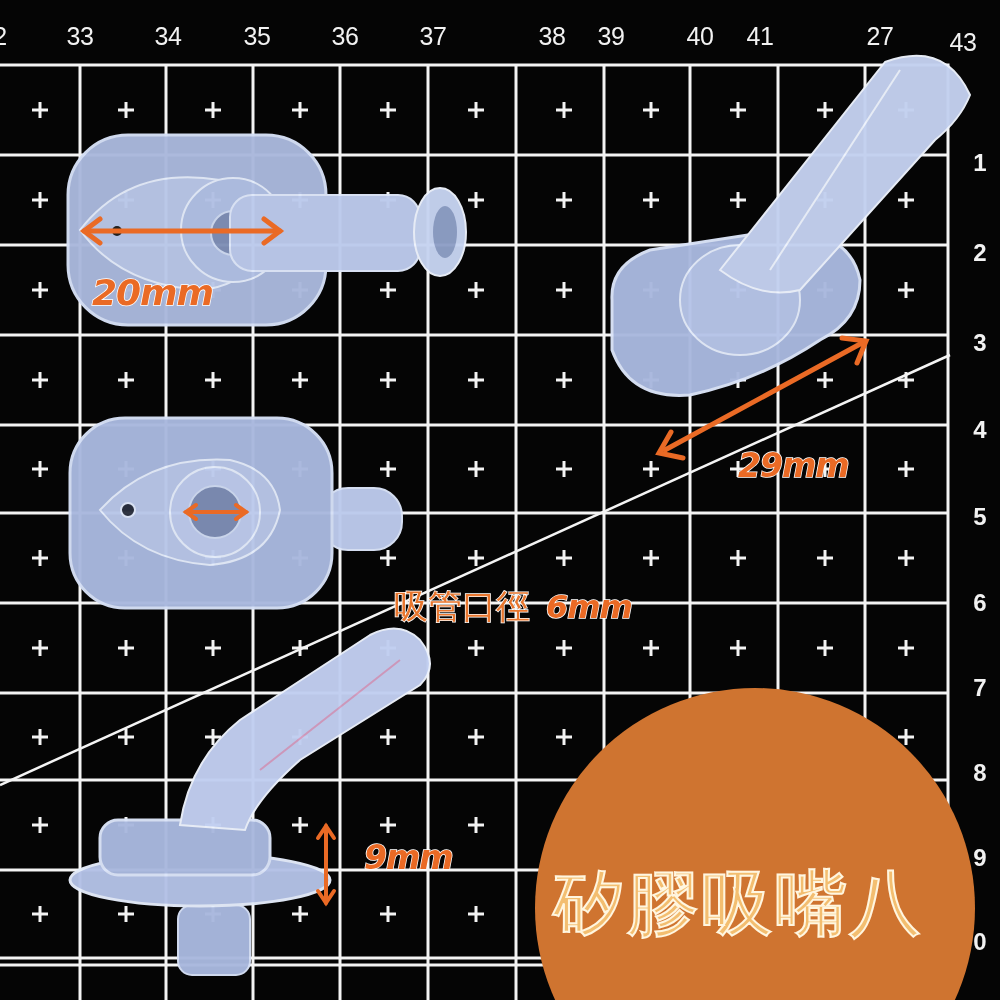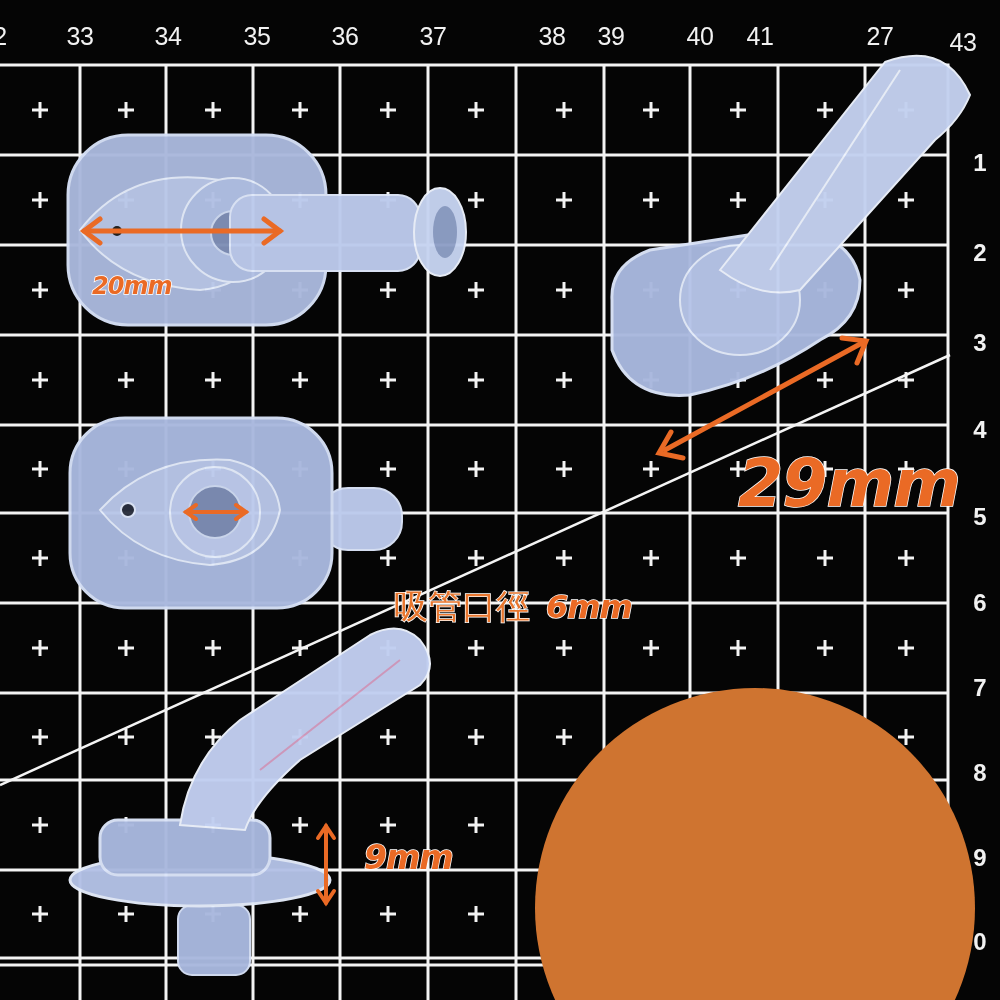--- a/index.html
+++ b/index.html
@@ -147,21 +147,22 @@
     <span style="top:343px">3</span>
     <span style="top:430px">4</span>
     <span style="top:517px">5</span>
     <span style="top:603px">6</span>
     <span style="top:688px">7</span>
     <span style="top:773px">8</span>
     <span style="top:858px">9</span>
     <span style="top:942px">0</span>
   </div>
 
-  <div class="label" style="left:92px;top:272px;font-size:24px;">20mm</div>
-  <div class="label" style="left:738px;top:446px;font-size:65px;">29mm</div>
+  <div class="label" style="left:92px;top:272px;font-size:36px;">20mm</div>
+  <div class="label" style="left:738px;top:446px;font-size:33px;">29mm</div>
   <div style="position:absolute;left:350px;top:584px;white-space:nowrap;">
     <span class="label-cjk" style="position:static;font-size:34px;">吸管口徑</span><span class="label" style="position:static;font-size:32px;margin-left:16px;">6mm</span>
   </div>
   <div class="label" style="left:364px;top:838px;font-size:33px;">9mm</div>
 
   <div class="badge"></div>
+  <div class="badge-text">矽膠吸嘴八</div>
 </div>
 
 </body></html>

